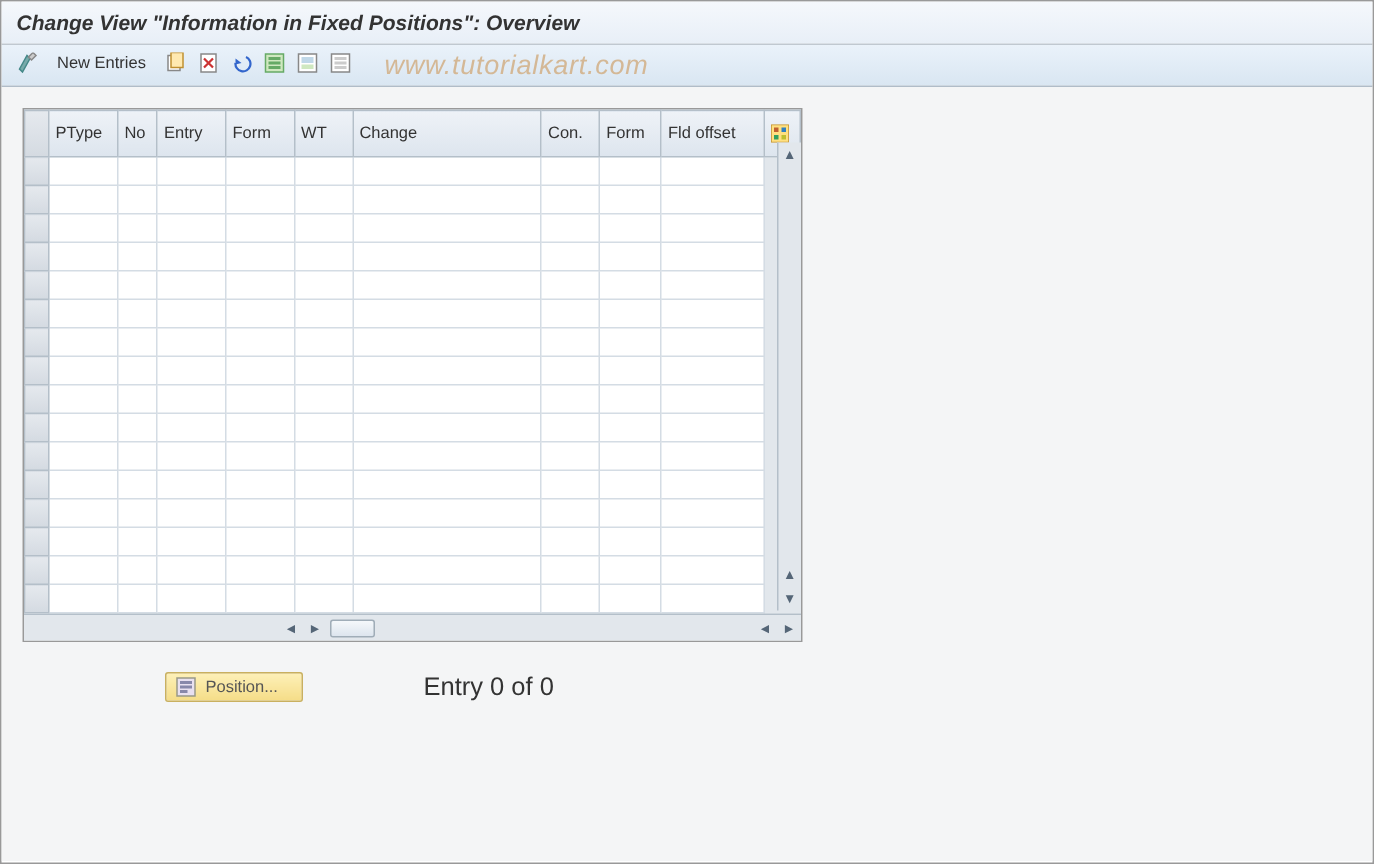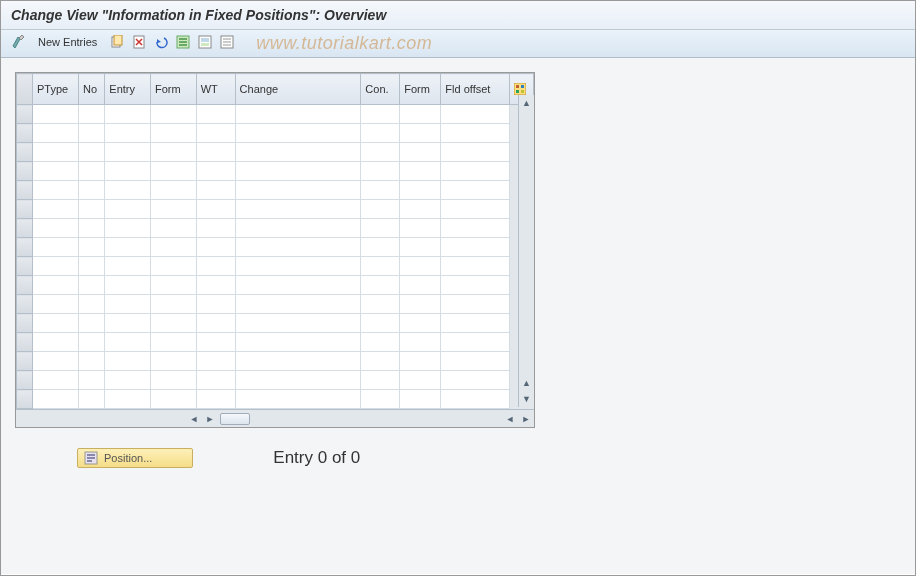--- a/index.html
+++ b/index.html
@@ -158,26 +158,26 @@
     }
     .footer-row {
       display: flex;
       align-items: center;
       margin-top: 20px;
       width: 520px;
     }
     .position-btn {
       background: linear-gradient(#fdf0b8,#f5dd88);
       border: 1px solid #c9b060;
-      padding: 2px 40px 2px 26px;
+      padding: 2px 16px 2px 26px;
       font-size: 11px;
       color: #555;
       cursor: pointer;
       border-radius: 2px;
-      margin-left: 62px;
+      margin-left: 95px;
       position: relative;
       height: 20px;
     }
     .position-btn .pbtn-icon {
       position: absolute;
       left: 6px;
       top: 2px;
       width: 14px;
       height: 14px;
     }

